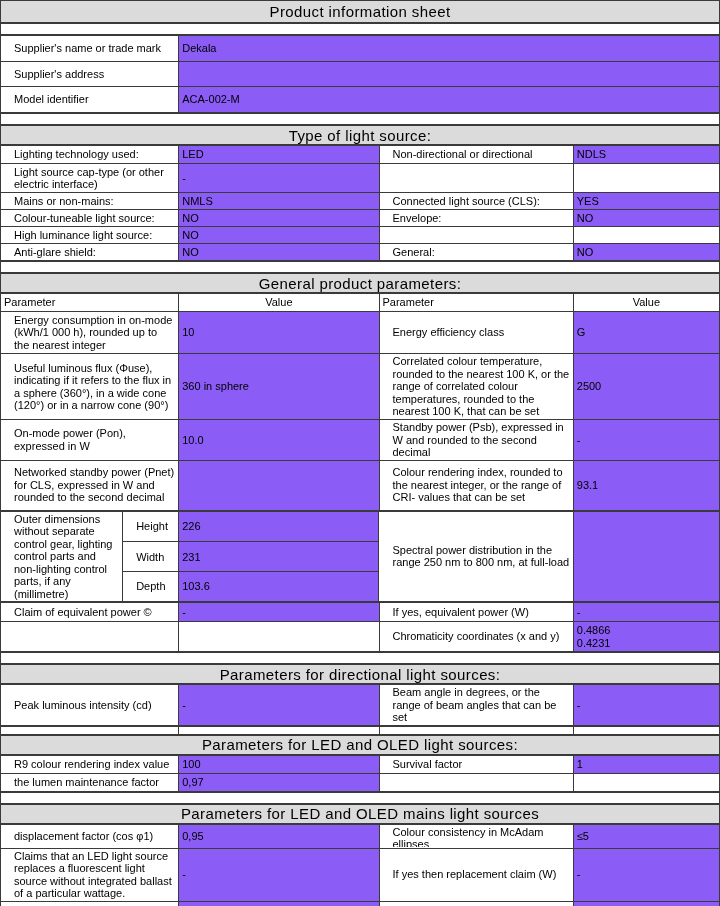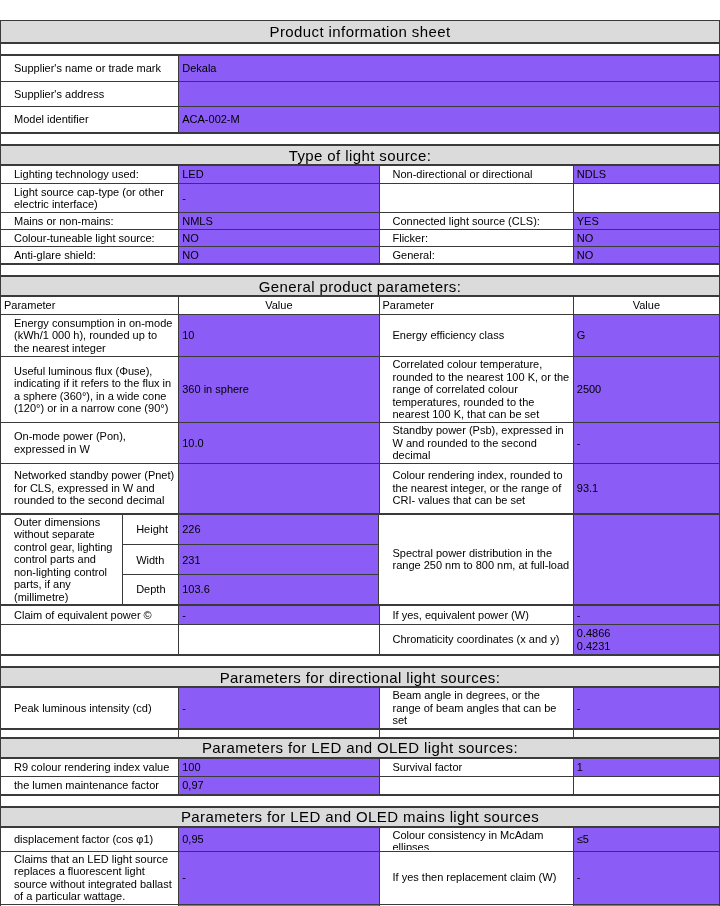--- a/index.html
+++ b/index.html
@@ -1,20 +1,20 @@
 <!DOCTYPE html>
 <html><head>
 <meta charset="utf-8">
 <style>
   html,body{margin:0;padding:0;background:#fff;}
   .viewport{width:720px;height:906px;overflow:hidden;background:#fff;
     font-family:"Liberation Sans",sans-serif;color:#000;}
   .bar{border:1px solid #3a3a3a;background:#dbdbdb;display:flex;align-items:center;
     justify-content:center;font-size:15px;letter-spacing:.4px;}
-  .bar.title{height:21px;margin-top:20px;}
+  .bar.title{height:21px;}
   .bar.sec{height:18px;}
   .spacer{border:1px solid #3a3a3a;background:#fff;height:10px;}
   table{border-collapse:collapse;width:720px;table-layout:fixed;}
   td{border:1px solid #3a3a3a;font-size:11px;line-height:12.5px;vertical-align:middle;
     padding:1px 3px;overflow:hidden;word-wrap:break-word;}
   .lbl{text-align:left;padding-left:13px;}
   .val{text-align:left;white-space:pre-line;}
   .val.left{text-align:left;}
   .fill{background:#8b5cf6;margin-top:44px;}
   .hdrcell{text-align:left;}
@@ -81,22 +81,28 @@
     </tr>
     <tr style="height:17px">
       <td class="lbl">Mains or non-mains:</td>
       <td class="val fill">NMLS</td>
       <td class="lbl">Connected light source (CLS):</td>
       <td class="val fill">YES</td>
     </tr>
     <tr style="height:17px">
       <td class="lbl">Colour-tuneable light source:</td>
       <td class="val fill">NO</td>
-      <td class="lbl">Flicker:</td>
-      <td class="val fill">NO</td>
+      <td class="lbl">Envelope:</td>
+      <td class="val fill">NO</td>
+    </tr>
+    <tr style="height:17px">
+      <td class="lbl">High luminance light source:</td>
+      <td class="val fill">NO</td>
+      <td class="lbl"></td>
+      <td class="val"></td>
     </tr>
     <tr style="height:17px">
       <td class="lbl">Anti-glare shield:</td>
       <td class="val fill">NO</td>
       <td class="lbl">General:</td>
       <td class="val fill">NO</td>
     </tr>
   </tbody>
     </table>
 

